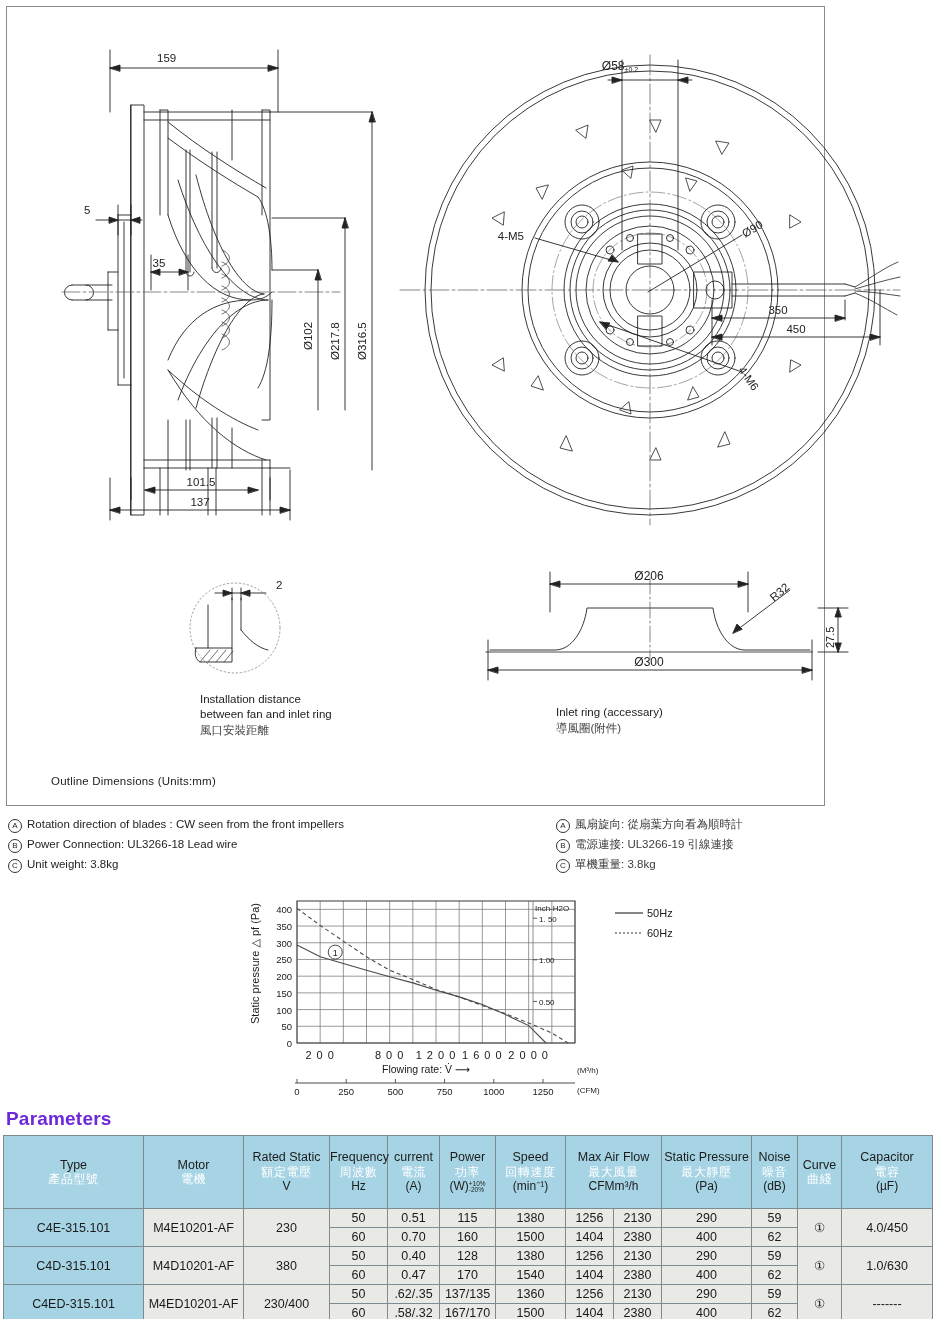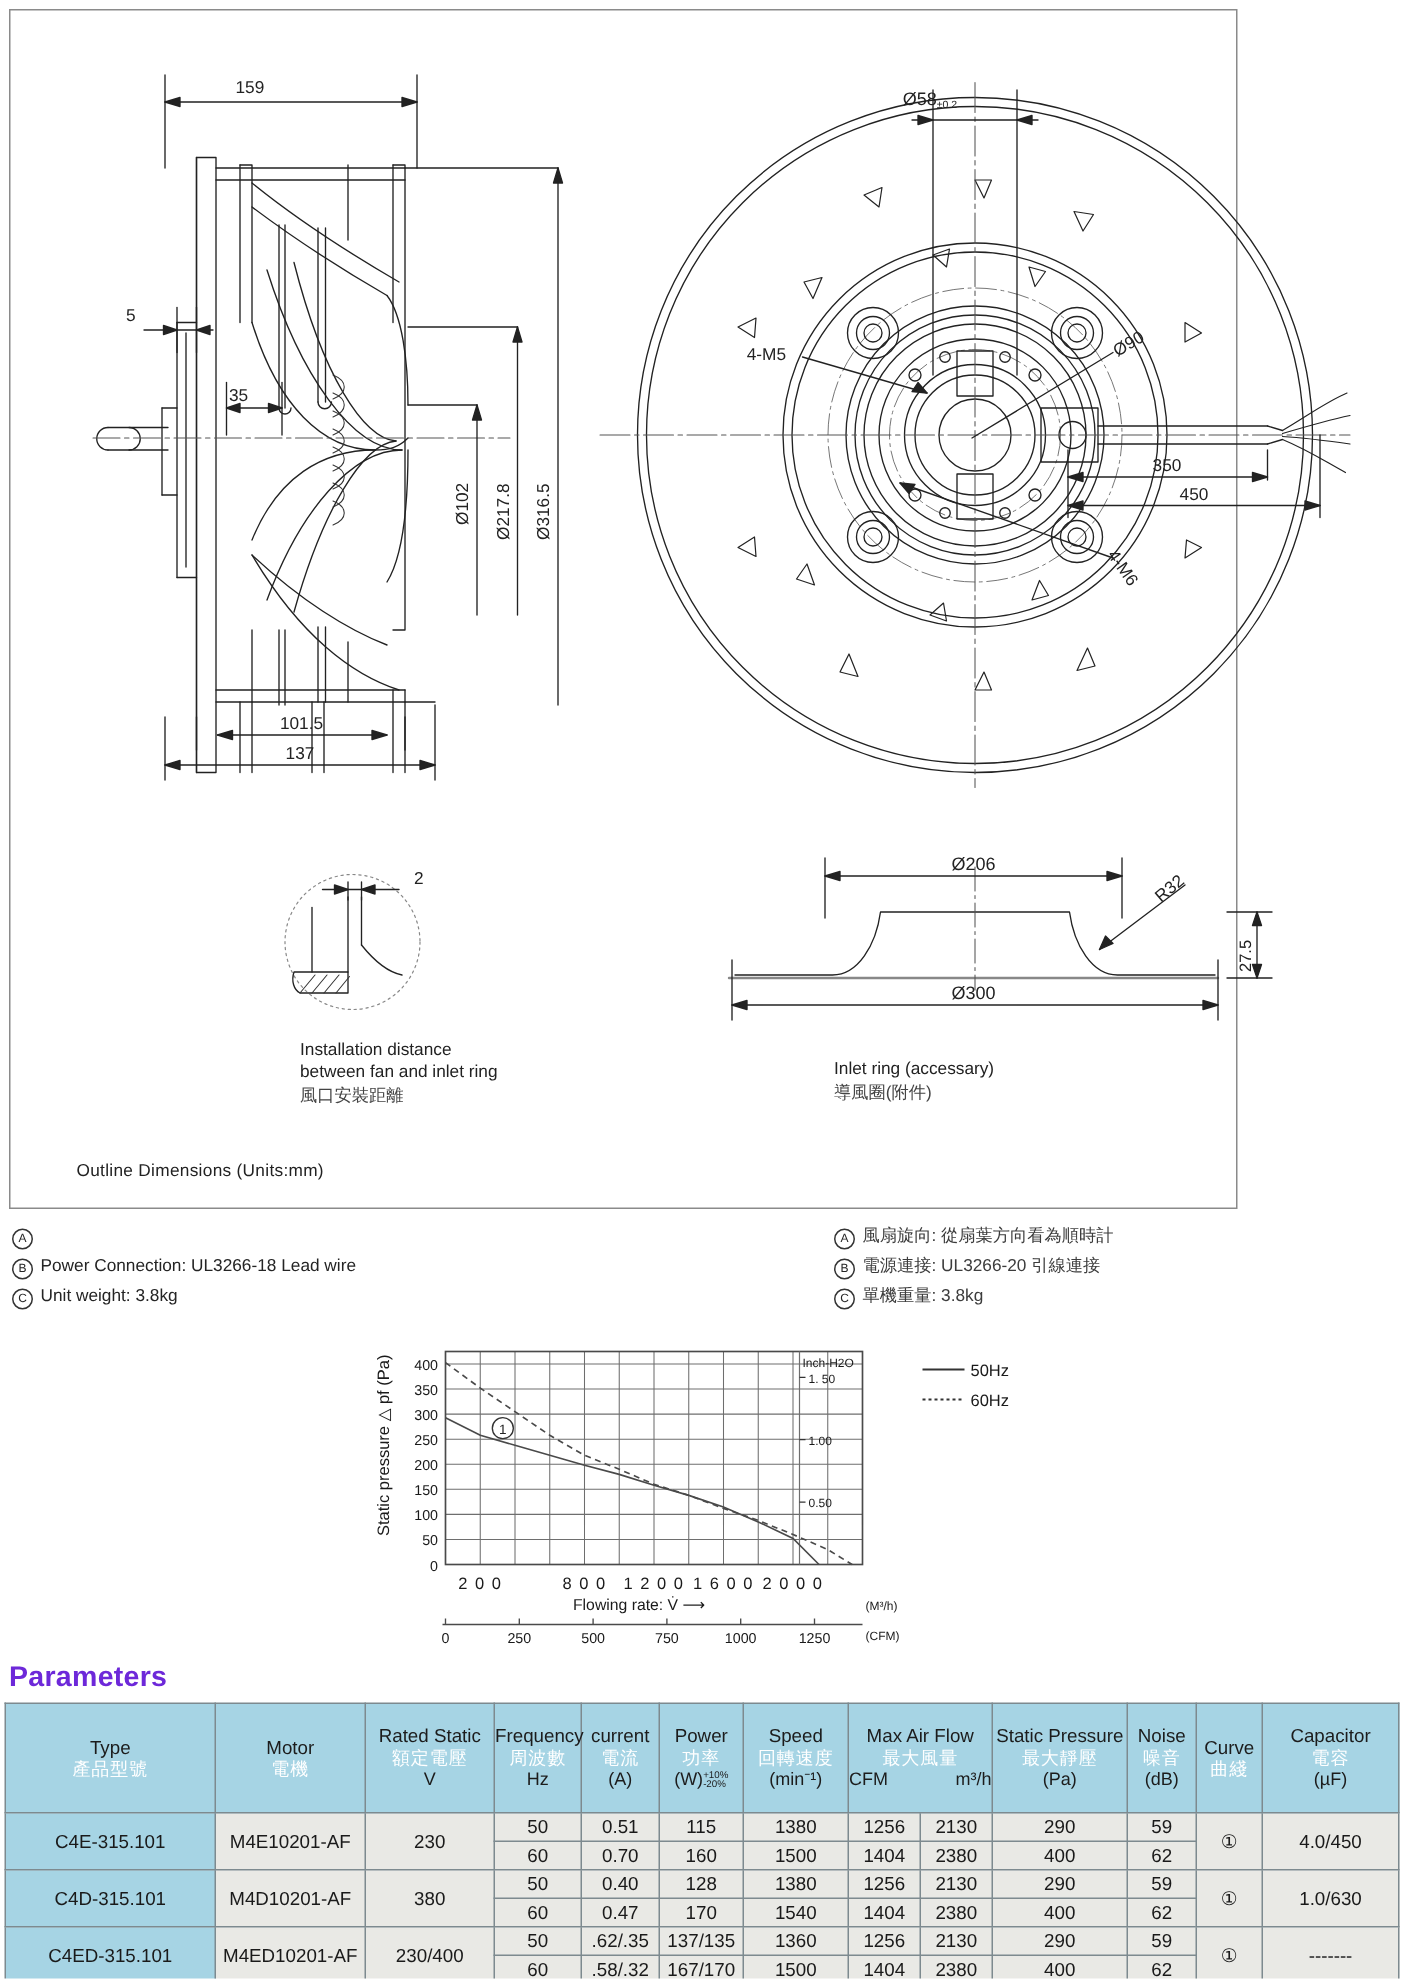--- a/index.html
+++ b/index.html
@@ -327,39 +327,40 @@
   <text x="200" y="718" font-size="11.5" font-family="Liberation Sans, sans-serif" fill="#222">between fan and inlet ring</text>
   <text x="200" y="734" font-size="11.5" font-family="Liberation Sans, sans-serif" fill="#444">風口安裝距離</text>
 
   <text x="556" y="716" font-size="11.5" font-family="Liberation Sans, sans-serif" fill="#222">Inlet ring  (accessary)</text>
   <text x="556" y="732" font-size="11.5" font-family="Liberation Sans, sans-serif" fill="#444">導風圈(附件)</text>
 </svg>
 
 <div id="notes-en">
   <div class="note-line">
     <span class="note-mark">A</span>
+    <span class="note-text">Rotation direction of blades : CW seen from the front impellers</span>
   </div>
   <div class="note-line">
     <span class="note-mark">B</span>
     <span class="note-text">Power Connection:  UL3266-18 Lead wire</span>
   </div>
   <div class="note-line">
     <span class="note-mark">C</span>
     <span class="note-text">Unit weight:  3.8kg</span>
   </div>
 </div>
 
 <div id="notes-cn">
   <div class="note-line">
     <span class="note-mark">A</span>
     <span class="note-text">風扇旋向: 從扇葉方向看為順時計</span>
   </div>
   <div class="note-line">
     <span class="note-mark">B</span>
-    <span class="note-text">電源連接: UL3266-20 引線連接</span>
+    <span class="note-text">電源連接: UL3266-19 引線連接</span>
   </div>
   <div class="note-line">
     <span class="note-mark">C</span>
     <span class="note-text">單機重量: 3.8kg</span>
   </div>
 </div>
 
 <div id="chart-block">
   <svg id="chart-svg" width="460" height="215" viewBox="0 0 460 215">
       <line x1="52" y1="8" x2="52" y2="150" stroke="#6e6e6e" stroke-width="0.7"></line>
@@ -484,21 +485,21 @@
         <span class="un"><span>(W)</span><span class="sup"><i>+10%</i><i>-20%</i></span></span>
       </th>
       <th class="hd">
         <span class="en">Speed</span>
         <span class="cn">回轉速度</span>
         <span class="un">(min⁻¹)</span>
       </th>
       <th class="hd" colspan="2">
         <span class="en">Max Air Flow</span>
         <span class="cn">最大風量</span>
-        <span class="un" style="display:flex;justify-content:space-between;">
+        <span class="un" style="display:flex;justify-content:center;">
             <span>CFM</span>
             <span>m³/h</span>
           </span>
       </th>
       <th class="hd">
         <span class="en">Static Pressure</span>
         <span class="cn">最大靜壓</span>
         <span class="un">(Pa)</span>
       </th>
       <th class="hd">

